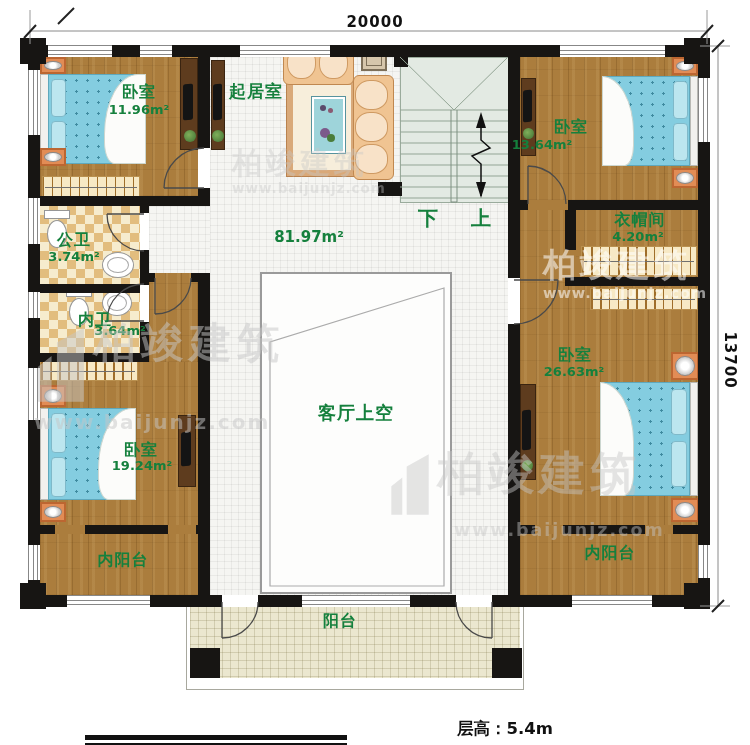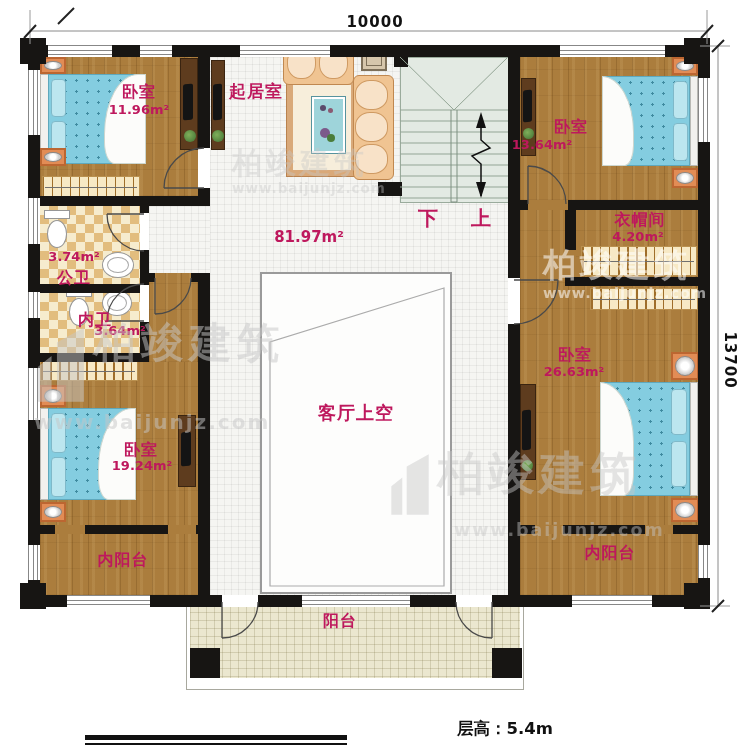--- a/index.html
+++ b/index.html
@@ -54,21 +54,21 @@
   .ctable{background:#9ed4da;border:2px solid #ffffff;box-shadow:0 0 0 1px #56939e;box-sizing:border-box;}
   .flower{position:absolute;border-radius:50%;}
   .endtable{background:#d6c6ab;border:2px solid #7d6f58;box-sizing:border-box;}
   .endtable::after{content:"";position:absolute;inset:3px;border:1px solid #7d6f58;}
   .fix-white{background:#fff;border:1px solid #969696;box-sizing:border-box;}
   .round{border-radius:50%;}
   .sink::after{content:"";position:absolute;inset:4px;border:1px solid #a7a7a7;border-radius:50%;}
   .col{background:#171513;}
   .balc-frame{border:1px solid #a8a89e;background:#ffffff;box-sizing:border-box;}
   
-  .label{position:absolute;transform:translate(-50%,-50%);font-weight:bold;color:#be185d;
+  .label{position:absolute;transform:translate(-50%,-50%);font-weight:bold;color:#15803d;
          white-space:nowrap;text-align:center;line-height:1;}
   .rname{font-size:16px;letter-spacing:1px;}
   .rarea{font-size:13px;}
   .dimtxt{font-size:15px;color:#111;letter-spacing:1px;}
   
   .wm{position:absolute;font-weight:bold;pointer-events:none;white-space:nowrap;line-height:1;}
   .wm-gray{color:#c7c7c7;opacity:.5;}
   .wm-white{color:#ffffff;opacity:.55;}
   
   .tb{position:absolute;color:#111;white-space:nowrap;line-height:1.15;}
@@ -259,34 +259,34 @@
   <div class="label rname" style="left:139px;top:92px;">卧室</div>
   <div class="label rarea" style="left:139px;top:109px;">11.96m²</div>
   <div class="label rname" style="left:256px;top:91px;font-size:17px;">起居室</div>
   <div class="label rarea" style="left:309px;top:237px;font-size:15px;">81.97m²</div>
   <div class="label rname" style="left:571px;top:127px;">卧室</div>
   <div class="label rarea" style="left:542px;top:144px;">13.64m²</div>
   <div class="label rname" style="left:640px;top:220px;">衣帽间</div>
   <div class="label rarea" style="left:638px;top:236px;">4.20m²</div>
   <div class="label rname" style="left:575px;top:355px;">卧室</div>
   <div class="label rarea" style="left:574px;top:371px;">26.63m²</div>
-  <div class="label rname" style="left:74px;top:240px;margin-top:38px;">公卫</div>
+  <div class="label rname" style="left:74px;top:240px;">公卫</div>
   <div class="label rarea" style="left:74px;top:256px;">3.74m²</div>
   <div class="label rname" style="left:95px;top:320px;">内卫</div>
   <div class="label rarea" style="left:95px;top:330px;margin-left:25px;">3.64m²</div>
   <div class="label rname" style="left:141px;top:450px;">卧室</div>
   <div class="label rarea" style="left:142px;top:465px;">19.24m²</div>
   <div class="label rname" style="left:123px;top:560px;">内阳台</div>
   <div class="label rname" style="left:610px;top:553px;">内阳台</div>
   <div class="label rname" style="left:356px;top:413px;font-size:18px;text-align:right;">客厅上空</div>
   <div class="label rname" style="left:340px;top:621px;">阳台</div>
   <div class="label" style="left:428px;top:218px;font-size:20px;">下</div>
   <div class="label" style="left:481px;top:218px;font-size:20px;">上</div>
 
-  <div class="label dimtxt" style="left:375px;top:22px;font-weight:bold;">10000</div>
+  <div class="label dimtxt" style="left:375px;top:22px;font-weight:bold;">20000</div>
   <div class="label dimtxt" style="left:729px;top:360px;font-weight:bold;transform:translate(-50%,-50%) rotate(90deg);">13700</div>
 
   <div class="wm wm-gray" style="left:34px;top:322px;">
     <svg width="54" height="84" viewBox="0 0 40 60" style="vertical-align:top;">
         <path d="M3 58 V32 L13 24 V58 Z M17 58 V14 L37 3 V58 Z" fill="currentColor"></path>
       </svg>
     <span style="font-size:42px;letter-spacing:6px;vertical-align:18px;">柏竣建筑</span>
     <div style="font-size:20px;letter-spacing:2px;margin-top:6px;">www.baijunjz.com</div>
   </div>
   <div class="wm wm-white" style="left:543px;top:248px;">

